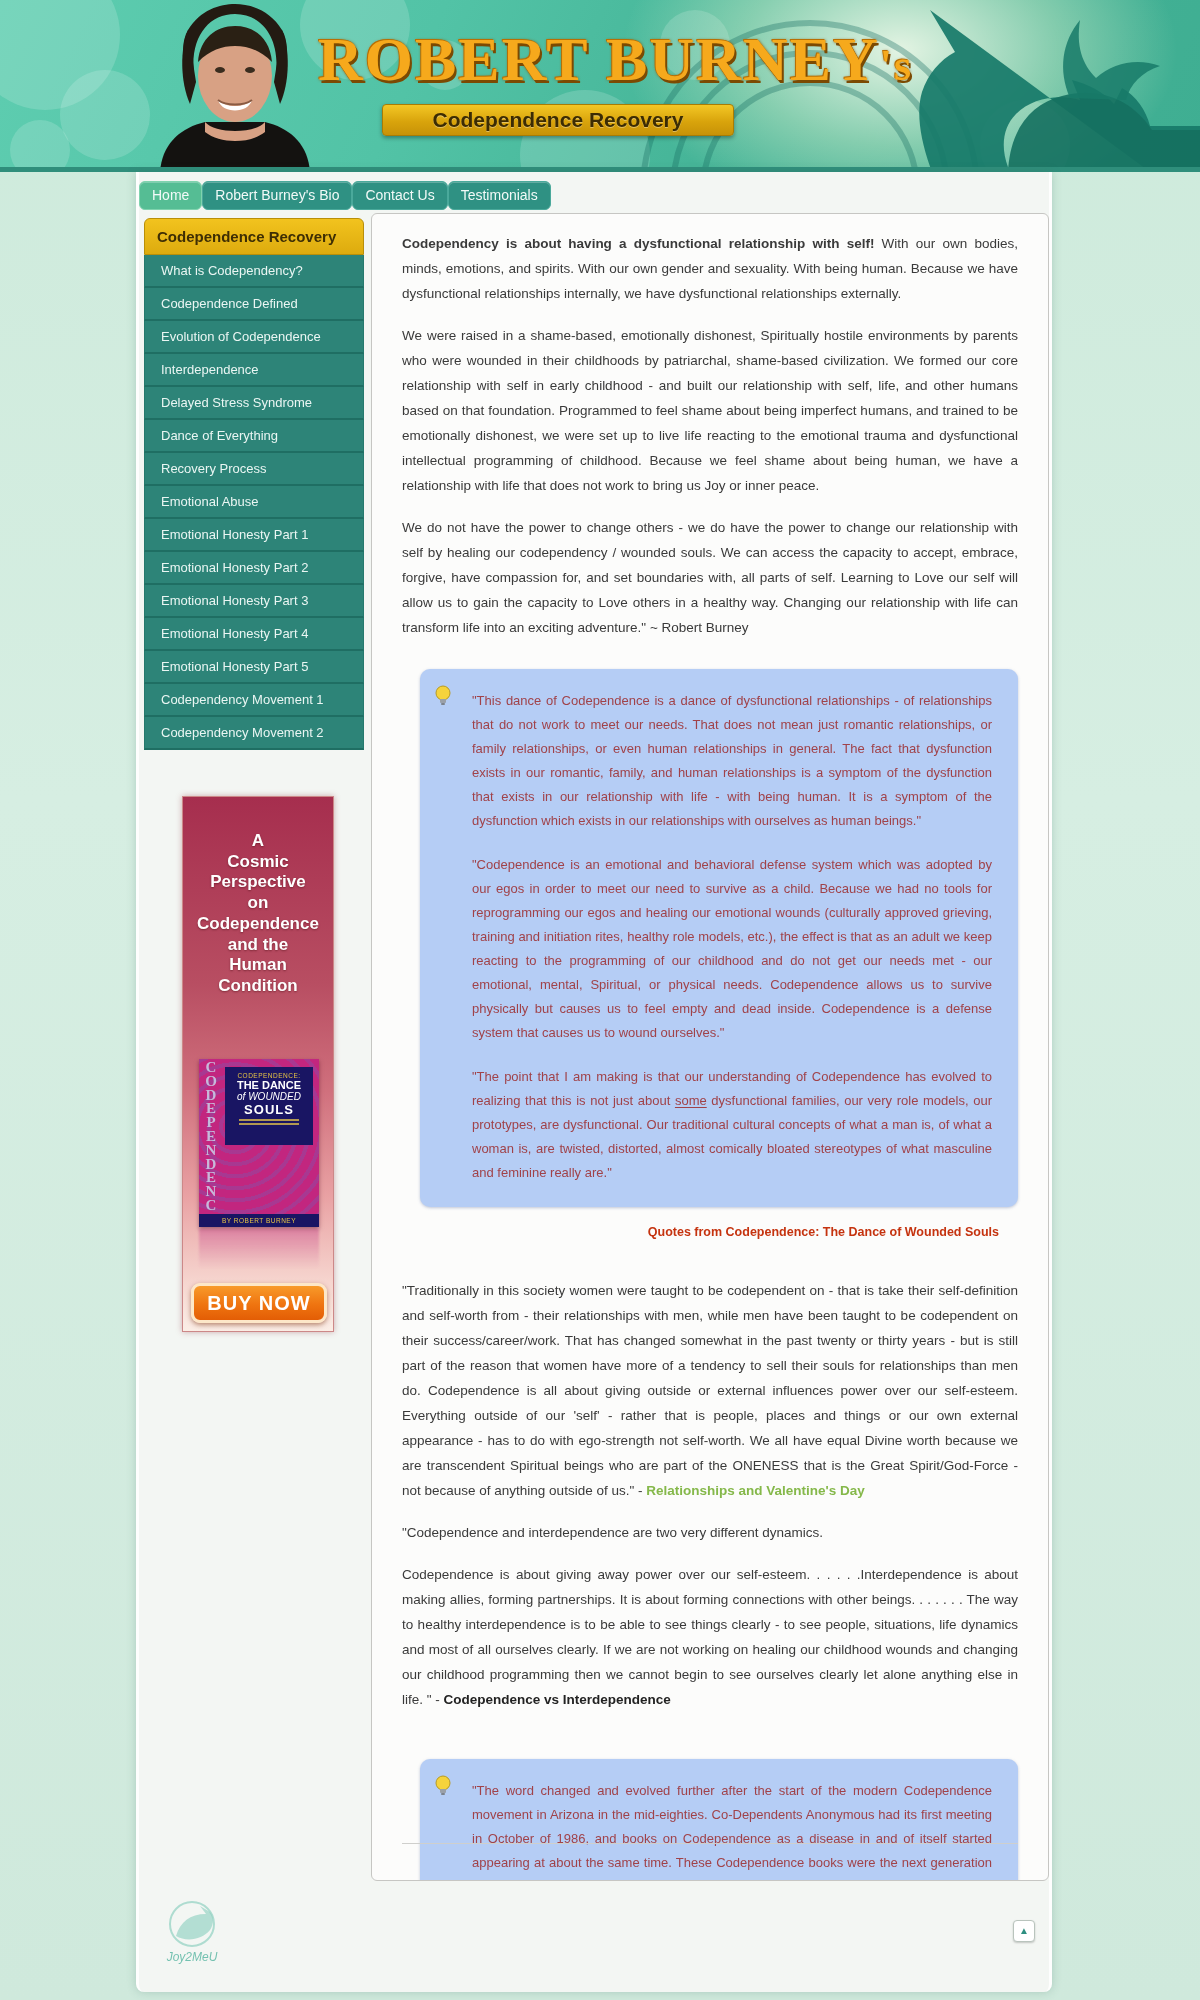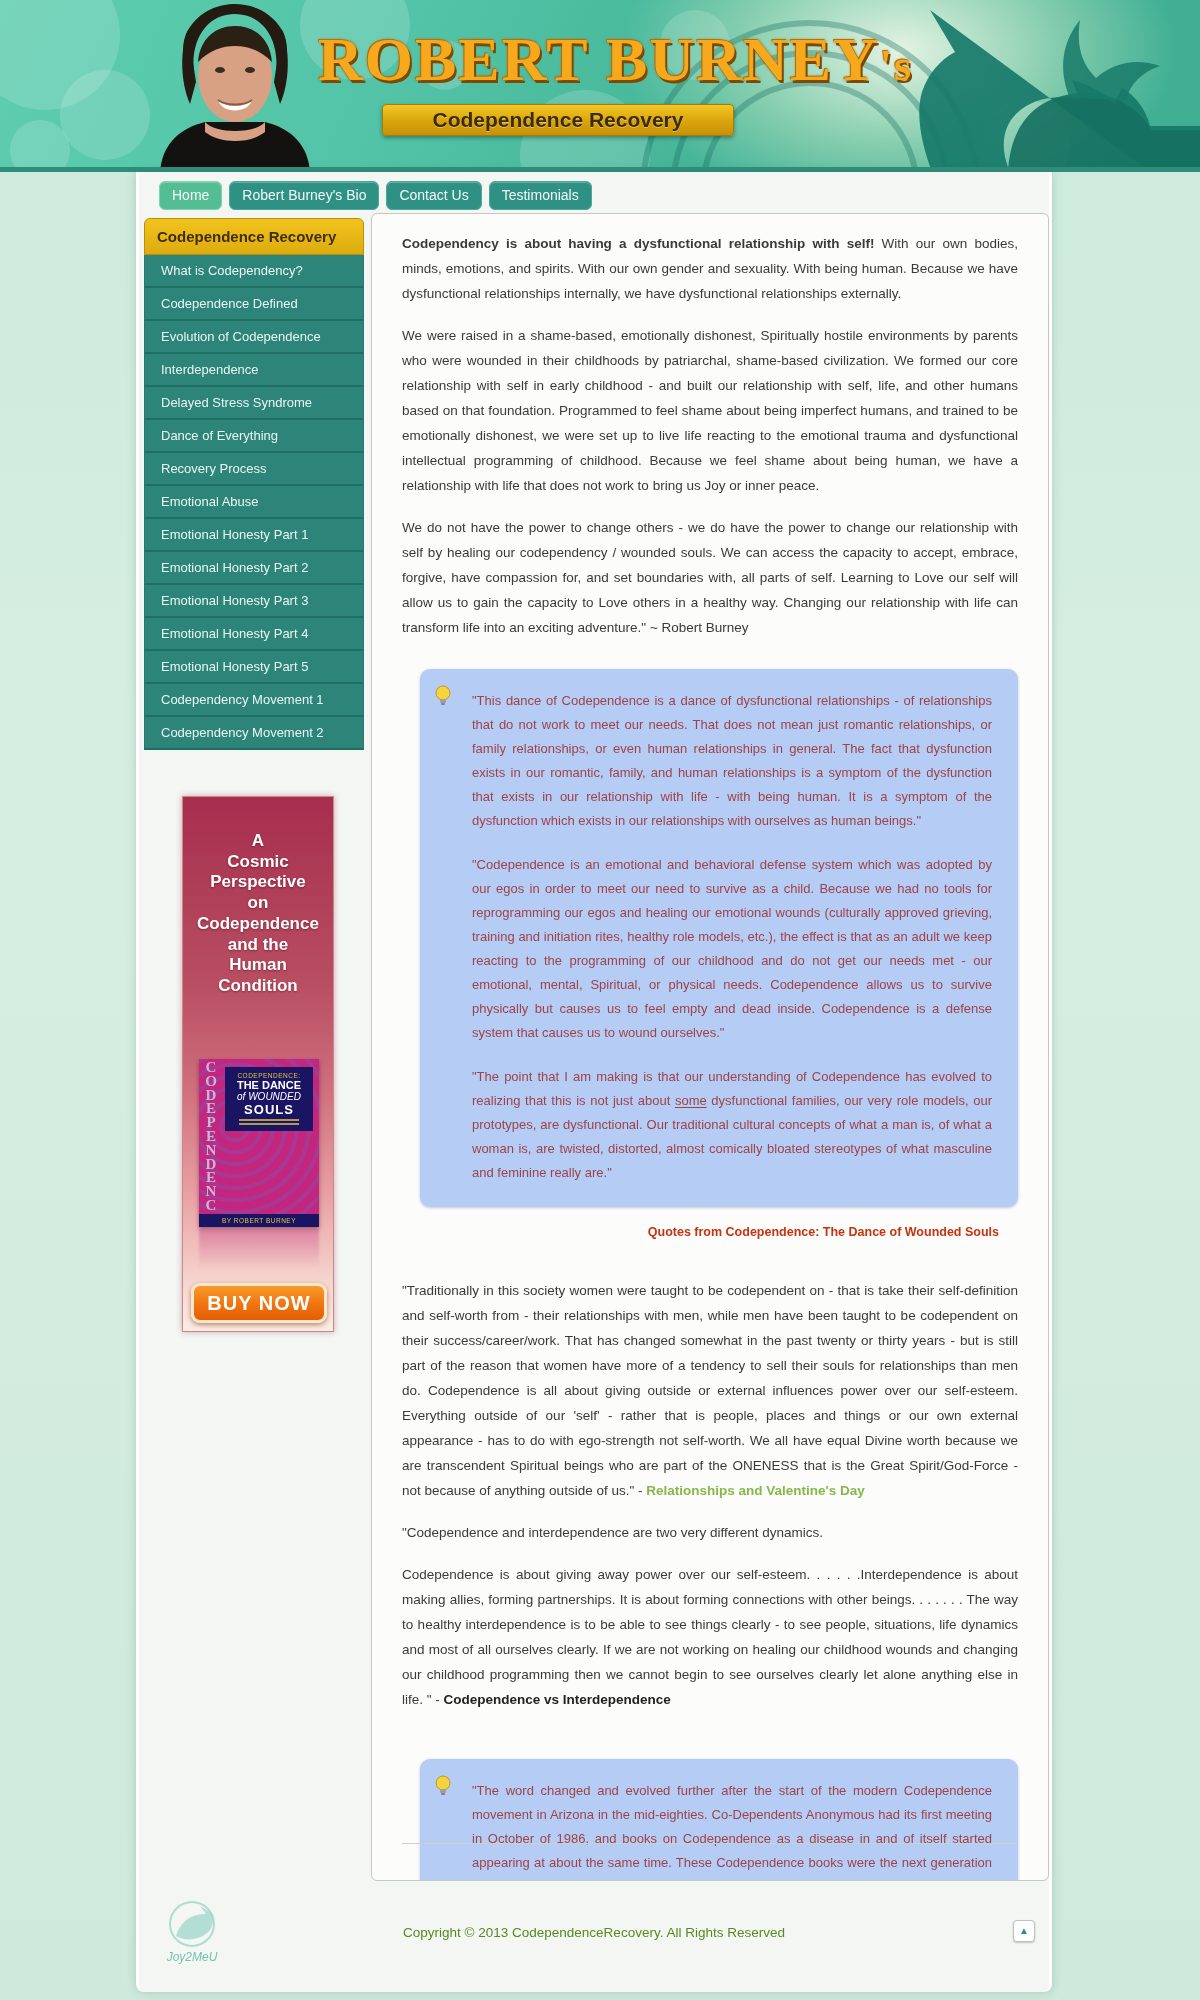--- a/index.html
+++ b/index.html
@@ -41,21 +41,21 @@
     display:flex; align-items:center; justify-content:center;
     font-weight:bold; font-size:21px; color:#3c2c03; text-shadow:0 1px 0 rgba(255,255,255,.35);
   }
   
   .column {
     position:absolute; left:136px; top:172px; width:916px; height:1820px;
     background:#f3f6f3; border-left:3px solid rgba(255,255,255,.85); border-right:3px solid rgba(255,255,255,.85);
     border-radius:0 0 8px 8px; box-shadow:0 0 10px rgba(60,110,95,.25);
   }
   
-  .nav { position:absolute; left:20px; top:9px; display:flex; gap:7px; }
+  .nav { position:absolute; left:0; top:9px; display:flex; }
   .nav-btn {
     background:#2f9183; color:#f2faf8; border:1px solid #4aa99b; border-radius:6px;
     font-size:14px; padding:5px 12px 6px; cursor:pointer; box-shadow:inset 0 1px 0 rgba(255,255,255,.25);
   }
   .nav-btn.active { background:#55bd94; border-color:#7fd3ae; }
   
   .sidebar { position:absolute; left:5px; top:46px; width:220px; }
   .sidebar-header {
     background:linear-gradient(180deg,#f2c31e 0%,#ddab0e 100%); color:#3e2e04;
     font-weight:bold; font-size:15px; padding:9px 12px; border-radius:6px 6px 0 0;
@@ -78,21 +78,21 @@
     line-height:1.22; white-space:pre-line; text-shadow:0 1px 2px rgba(90,20,30,.6);
   }
   .book {
     position:absolute; left:16px; top:262px; width:120px; height:168px;
     background:#c2267f; box-shadow:0 2px 4px rgba(80,10,40,.5); overflow:hidden;
   }
   .book-pattern { position:absolute; inset:0;
     background:repeating-radial-gradient(circle at 30% 40%, rgba(90,110,200,.25) 0 4px, rgba(0,0,0,0) 4px 12px); }
   .book-spine { position:absolute; left:2px; top:2px; width:20px; color:#c9d2ea; font-weight:bold;
     font-size:15px; line-height:.92; text-align:center; opacity:.85; font-family:"Liberation Serif",serif; }
-  .book-titlebox { position:absolute; left:26px; top:8px; width:88px; background:#191563; padding:5px 4px 6px; text-align:center; }
+  .book-titlebox { position:absolute; left:26px; top:8px; width:88px; background:#191563; padding:5px 4px 20px; text-align:center; }
   .book-series { color:#e8c545; font-size:6.5px; letter-spacing:.5px; }
   .book-t1 { color:#fff; font-weight:bold; font-size:11px; }
   .book-t2 { color:#fff; font-size:10px; font-style:italic; }
   .book-t3 { color:#fff; font-weight:bold; font-size:13px; letter-spacing:1px; }
   .book-subline { height:2px; background:#d8b94c; margin:2px 10px 0; opacity:.8; }
   .book-byline { position:absolute; left:0; bottom:0; width:100%; background:#191563;
     color:#e8c545; font-size:6.5px; text-align:center; padding:3px 0; letter-spacing:.5px; }
   .book-reflection { position:absolute; left:16px; top:432px; width:120px; height:40px;
     background:linear-gradient(180deg,rgba(190,40,130,.35),rgba(190,40,130,0)); filter:blur(1px); }
   .buy-btn {
@@ -261,16 +261,15 @@
     <hr class="card-hr">
   </div>
 
   <div class="joy-logo">
     <svg width="72" height="54" viewBox="0 0 72 54">
       <circle cx="36" cy="26" r="22" fill="none" stroke="#6fc4b0" stroke-width="2" opacity=".7"></circle>
       <path d="M20,38 C24,24 34,16 50,16 L44,8 L54,14 C58,18 58,26 54,32 C46,42 30,44 20,38 Z" fill="#6fc4b0" opacity=".65"></path>
     </svg>
     <div class="joy-text">Joy2MeU</div>
   </div>
-  <div class="footer-copy">Copyright © 2013 CodependenceRecovery. All Rights Reserved</div>
   <div class="scroll-top">▲</div>
 
 </div>
 
 </body></html>

